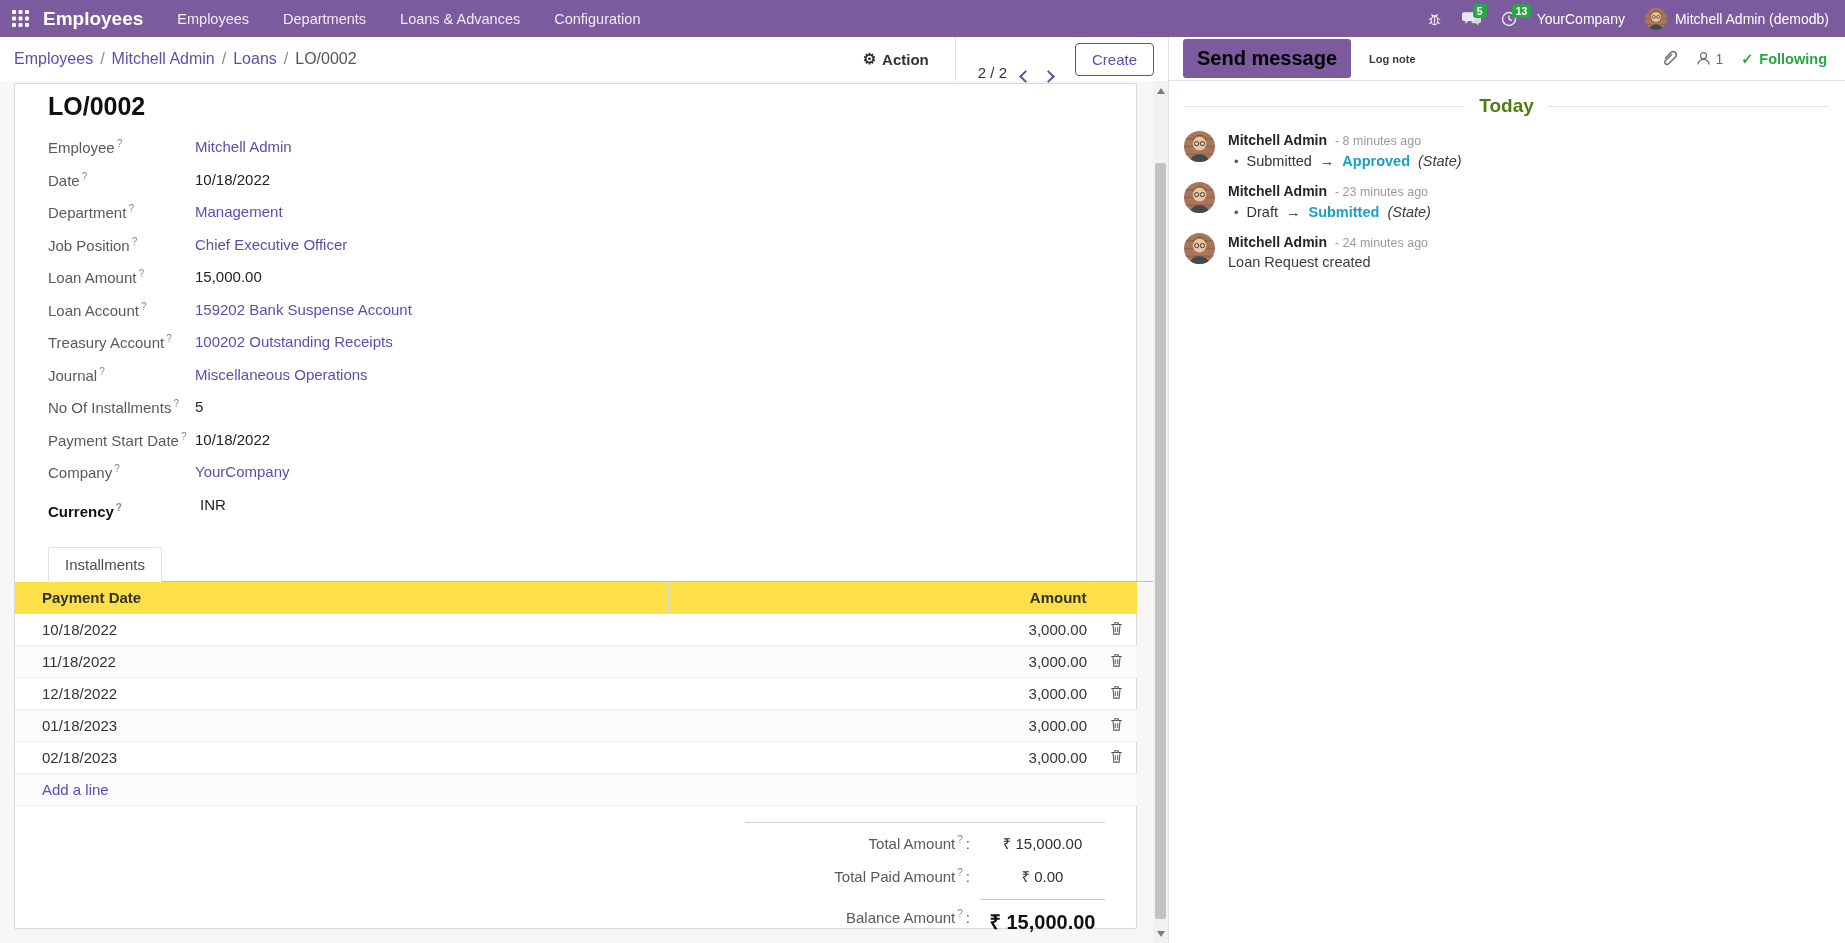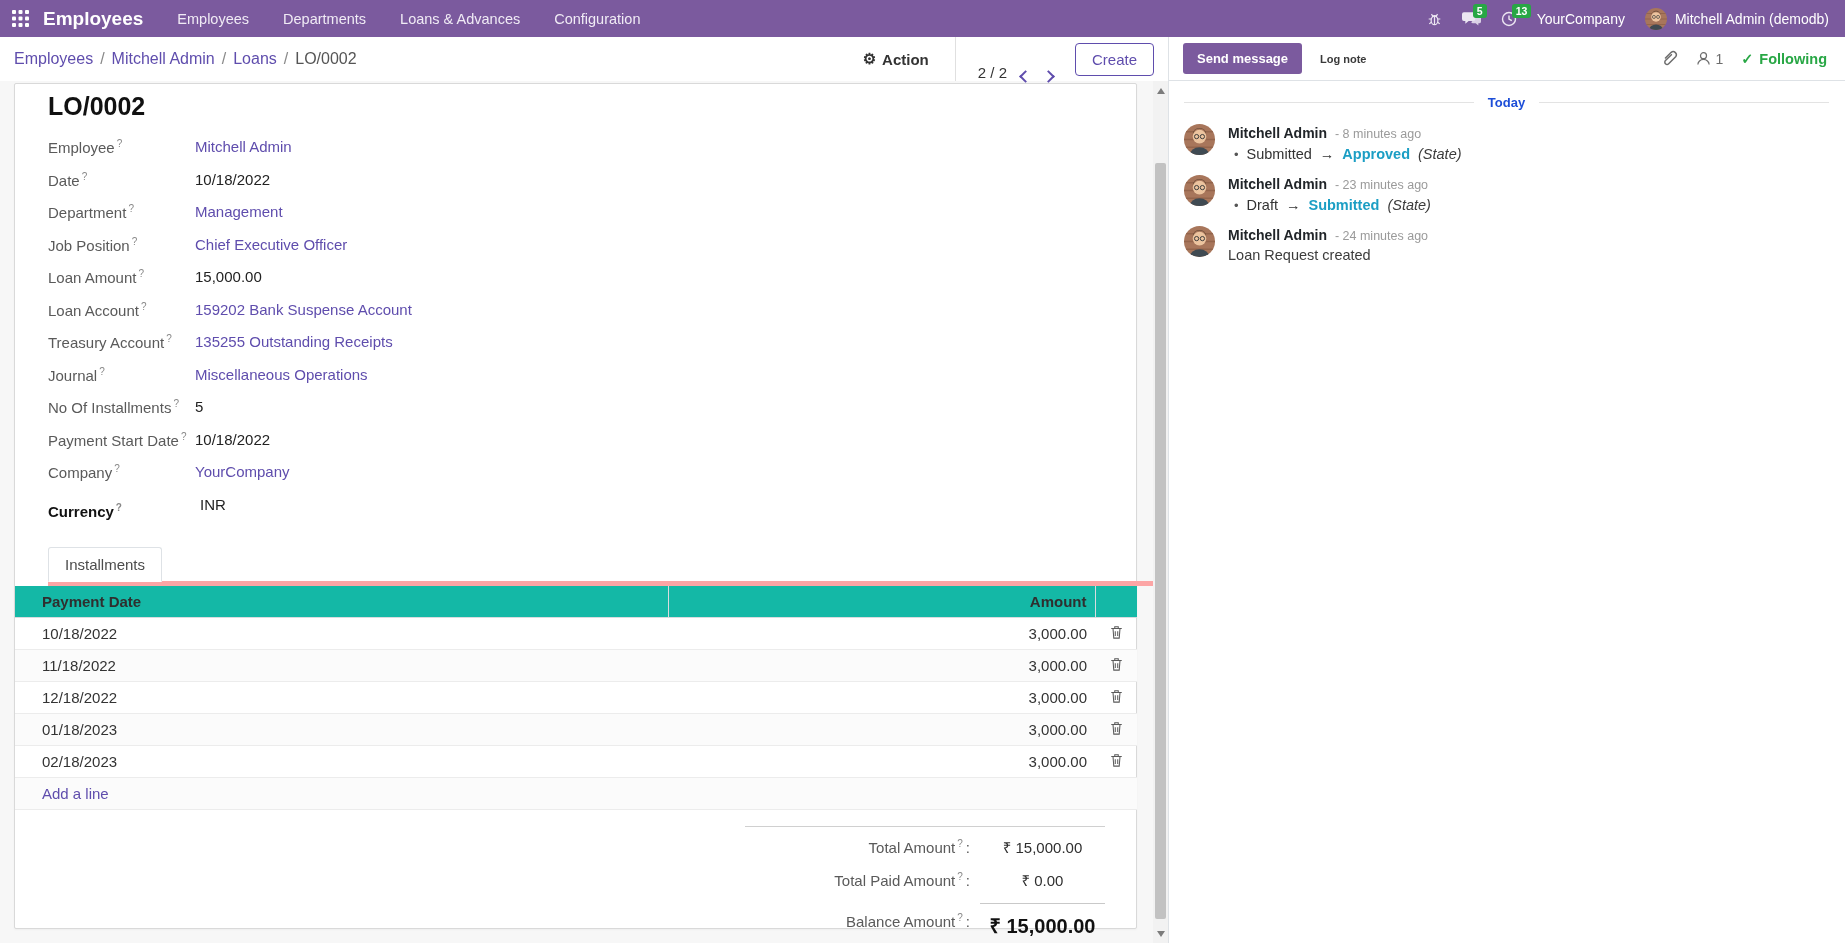--- a/index.html
+++ b/index.html
@@ -46,25 +46,25 @@
 
   .fields { display: flex; flex-direction: column; }
   .frow { display: flex; height: 32.5px; align-items: flex-start; }
   .flabel { width: 147px; font-size: 15px; color: #5a5a5a; }
   .flabel.bold { font-weight: 700; color: #111; margin-top: 6px; }
   .flabel sup, .tlabel sup { font-size: 10px; color: #888; margin-left: 2px; }
   .fvalue { font-size: 15px; color: #222; }
   .fvalue.link { color: #5f4dad; cursor: pointer; }
   .fvalue.pad { padding-left: 5px; }
 
-  .tab-strip { margin: 19px 0 0 0; border-bottom: 5px solid #fca5a5; width: 1248px; }
+  .tab-strip { margin: 19px 0 0 0; border-bottom: 1px solid #fca5a5; width: 1248px; }
   .tab { display: inline-block; padding: 8px 16px; border: 1px solid #dee2e6; border-bottom: 1px solid #fff; border-radius: 3px 3px 0 0; font-size: 15px; color: #4c4c4c; background: #fff; margin-bottom: -1px; cursor: pointer; }
 
   .inst-table { width: 1089px; border-collapse: collapse; margin-left: -33px; width: 1122px; }
-  .inst-table th { background: #14b8a6; font-size: 15px; font-weight: 700; color: #2f2f2f; text-align: left; padding: 7px 8px 7px 27px; border-bottom: 1px solid #d8dcdf; }
+  .inst-table th { background: #fde047; font-size: 15px; font-weight: 700; color: #2f2f2f; text-align: left; padding: 7px 8px 7px 27px; border-bottom: 1px solid #d8dcdf; }
   .inst-table th.h-amount { text-align: right; padding: 7px 8px; border-left: 1px solid #d8dcdf; }
   .inst-table th.h-trash { width: 42px; border-left: 1px solid #d8dcdf; }
   .inst-table td { font-size: 15px; color: #333; padding: 7px 8px 7px 27px; border-bottom: 1px solid #ececec; }
   .inst-table td.c-amount { text-align: right; padding: 7px 8px; cursor: pointer; }
   .inst-table td.c-trash { width: 42px; padding: 7px 6px; color: #5a5a5a; text-align: center; }
   .inst-table tr:nth-child(even) td { background: #fbfbfb; }
   .inst-table .c-date { width: 653px; cursor: pointer; }
   .trash-btn { cursor: pointer; display: inline-flex; }
   .add-line-row td { color: #5f4dad; cursor: pointer; background: #fdfdfd; }
 
@@ -79,30 +79,30 @@
   .vscroll { width: 15px; background: #f2f2f2; position: relative; }
   .vs-arrow { position: absolute; left: 0; width: 15px; height: 15px; display: flex; align-items: center; justify-content: center; cursor: pointer; }
   .vs-arrow.up { top: 2px; } .vs-arrow.down { bottom: 2px; }
   .tri-up { width: 0; height: 0; border-left: 4px solid transparent; border-right: 4px solid transparent; border-bottom: 6px solid #7c7c7c; }
   .tri-down { width: 0; height: 0; border-left: 4px solid transparent; border-right: 4px solid transparent; border-top: 6px solid #7c7c7c; }
   .vs-thumb { position: absolute; left: 2px; width: 11px; top: 82px; bottom: 24px; background: #c2c2c2; border-radius: 2px; cursor: pointer; }
 
   
   .chatter-bar { height: 44px; border-bottom: 1px solid #dee2e6; display: flex; align-items: center; justify-content: space-between; padding: 0 18px 0 14px; }
   .chatter-left { display: flex; align-items: center; gap: 4px; }
-  .send-btn { background: #7b5a9e; color: #ffffff; border: none; font-size: 13px; font-weight: 600; padding: 8px 14px; border-radius: 3px; cursor: pointer; font-family: inherit; }
+  .send-btn { background: #7b5a9e; color: #000000; border: none; font-size: 20px; font-weight: 600; padding: 8px 14px; border-radius: 3px; cursor: pointer; font-family: inherit; }
   .lognote-btn { background: none; border: none; font-size: 11px; font-weight: 700; color: #3a3a3a; padding: 8px 14px; cursor: pointer; font-family: inherit; }
   .chatter-right { display: flex; align-items: center; gap: 18px; }
   .icon-btn { display: inline-flex; align-items: center; gap: 4px; color: #6d6d6d; cursor: pointer; font-size: 14px; }
   .following { color: #28a745; font-weight: 700; font-size: 14.5px; display: inline-flex; gap: 6px; cursor: pointer; }
 
   .thread { padding: 14px 16px 0 15px; }
   .date-divider { display: flex; align-items: center; gap: 14px; margin-bottom: 14px; }
   .date-divider .line { flex: 1; height: 1px; background: #e3e3e3; }
-  .date-divider .dd-text { font-size: 13px; font-weight: 700; color: #1d4ed8; }
+  .date-divider .dd-text { font-size: 19px; font-weight: 700; color: #4d7c0f; }
   .message { display: flex; gap: 13px; margin-bottom: 13px; }
   .avatar-md { width: 31px; height: 31px; border-radius: 50%; overflow: hidden; flex: none; cursor: pointer; }
   .msg-body { padding-top: 1px; }
   .msg-head { font-size: 14px; }
   .msg-author { font-weight: 700; color: #212529; cursor: pointer; }
   .msg-time { font-size: 12.5px; color: #9a9a9a; margin-left: 4px; }
   .tracking { margin-top: 5px; font-size: 14.5px; color: #3c3c3c; display: flex; align-items: center; gap: 8px; padding-left: 6px; }
   .t-bullet { color: #555; font-size: 13px; }
   .t-from { font-weight: 500; color: #333; }
   .t-arrow { color: #333; }
@@ -229,21 +229,21 @@
             <div class="frow">
                 <div class="flabel"><span>Loan Amount</span><sup>?</sup></div>
                 <div class="fvalue">15,000.00</div>
               </div>
             <div class="frow">
                 <div class="flabel"><span>Loan Account</span><sup>?</sup></div>
                 <div class="fvalue link">159202 Bank Suspense Account</div>
               </div>
             <div class="frow">
                 <div class="flabel"><span>Treasury Account</span><sup>?</sup></div>
-                <div class="fvalue link">135255 Outstanding Receipts</div>
+                <div class="fvalue link">100202 Outstanding Receipts</div>
               </div>
             <div class="frow">
                 <div class="flabel"><span>Journal</span><sup>?</sup></div>
                 <div class="fvalue link">Miscellaneous Operations</div>
               </div>
             <div class="frow">
                 <div class="flabel"><span>No Of Installments</span><sup>?</sup></div>
                 <div class="fvalue">5</div>
               </div>
             <div class="frow">

